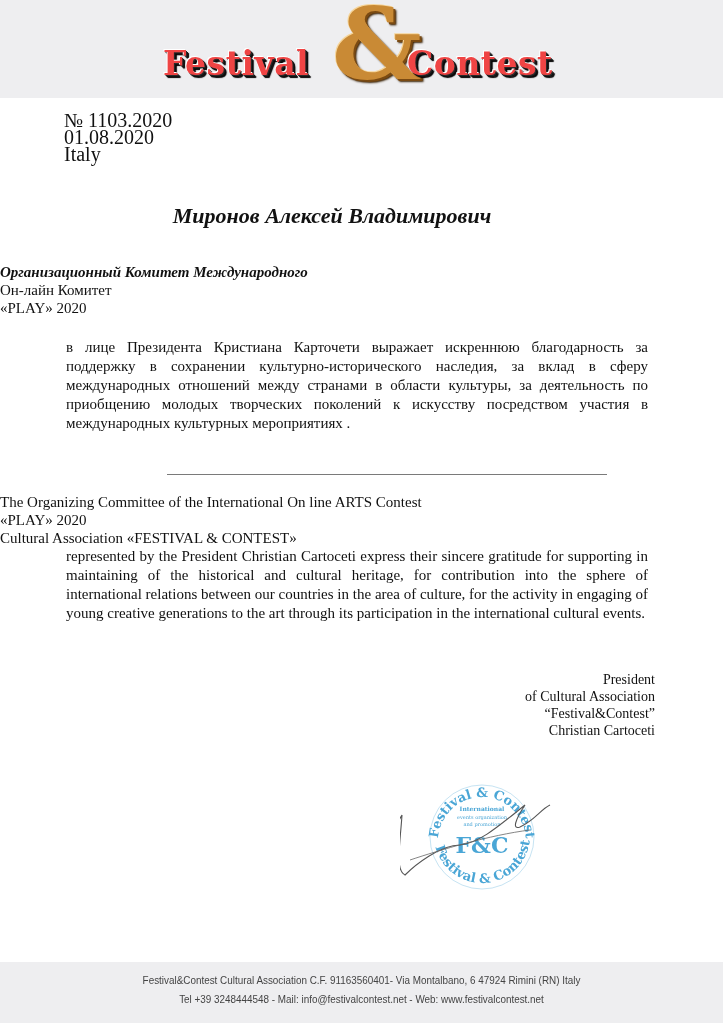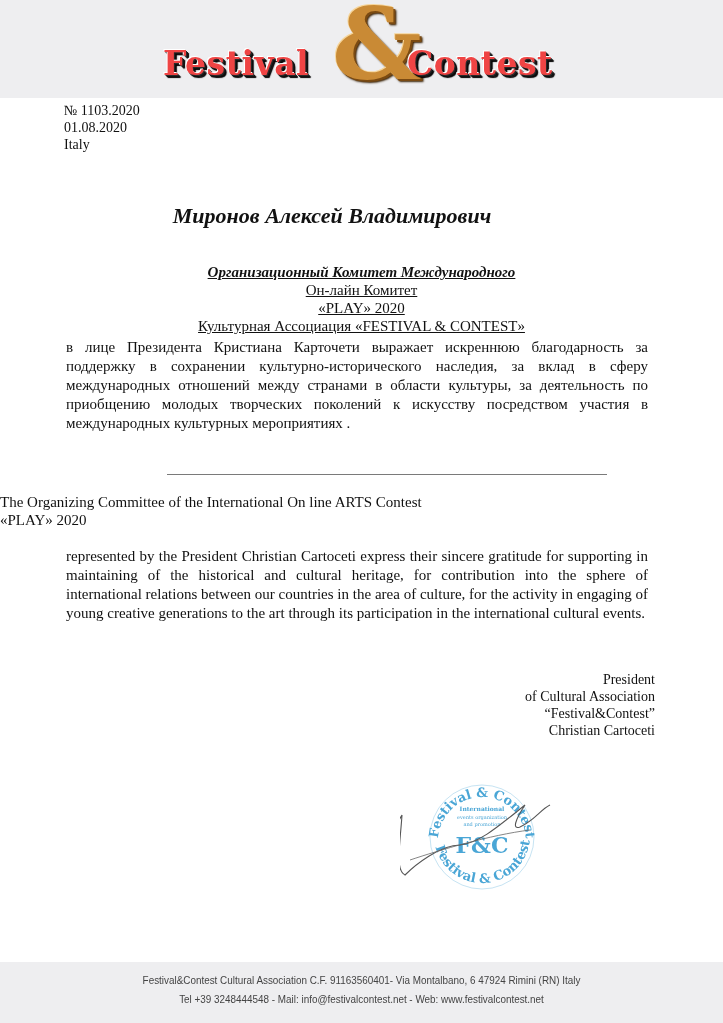--- a/index.html
+++ b/index.html
@@ -21,29 +21,29 @@
   }
   .logo-word.left { left: 163px; }
   .logo-word.right { left: 407px; }
   .logo-amp {
     position: absolute; left: 332px; top: -6px; font-family: "DejaVu Serif", serif; font-weight: bold;
     font-size: 100px; line-height: 1;
     color: #c98a35;
     text-shadow: -1px -1px 0 #f6d59a, 2px 2px 0 #7a4a12, 3px 3px 2px #3a2206;
   }
   .ref-block {
-    position: absolute; left: 64px; top: 102px; font-size: 14px; line-height: 17px;
+    position: absolute; left: 64px; top: 112px; font-size: 20px; line-height: 17px;
   }
   .recipient {
     position: absolute; left: 0; width: 664px; top: 203px; text-align: center;
     font-size: 22px; font-style: italic; font-weight: bold;
   }
   .ru-head {
-    position: absolute; left: 0; width: 723px; top: 263px; text-align: center;
-    font-size: 15px; line-height: 18px; text-decoration: underline;
+    position: absolute; left: 0; width: 723px; top: 263px; 
+    font-size: 15px; line-height: 18px;
   }
   .ru-head .bold-italic { font-weight: bold; font-style: italic; }
   .ru-body {
     position: absolute; left: 66px; width: 582px; top: 338px;
     font-size: 15px; line-height: 19px; text-align: justify;
   }
   .divider {
     position: absolute; left: 167px; top: 474px; width: 440px; height: 1px; background: #7a7a7a;
   }
   .en-head {
@@ -85,29 +85,29 @@
   <div>01.08.2020</div>
   <div>Italy</div>
 </div>
 
 <div class="recipient">Миронов Алексей Владимирович</div>
 
 <div class="ru-head">
   <div class="bold-italic">Организационный Комитет Международного</div>
   <div>Он-лайн Комитет</div>
   <div>«PLAY»  2020</div>
-  <div>Культурная Ассоциация «FESTIVAL &amp; CONTEST»</div>
 </div>
 <div class="ru-body">в лице Президента Кристиана Карточети   выражает искреннюю благодарность за поддержку в сохранении культурно-исторического наследия, за вклад в сферу международных отношений между странами в области культуры, за деятельность по приобщению молодых  творческих поколений  к искусству  посредством участия в международных культурных мероприятиях .</div>
 
 <div class="divider"></div>
 
 <div class="en-head">
   <div>The Organizing Committee of the International On line ARTS Contest</div>
   <div>«PLAY» 2020</div>
+  <div>Cultural Association «FESTIVAL &amp; CONTEST»</div>
 </div>
 <div class="en-body">represented by the President Christian Cartoceti  express their sincere gratitude for supporting in maintaining of the historical and cultural heritage, for contribution into the sphere of international relations between our countries in the area of culture, for the activity in engaging of young creative generations to the art through its participation in the international cultural events.</div>
 
 <div class="signature-block">
   <div>President</div>
   <div>of Cultural Association</div>
   <div>“Festival&amp;Contest”</div>
   <div>Christian Cartoceti</div>
 </div>
 

